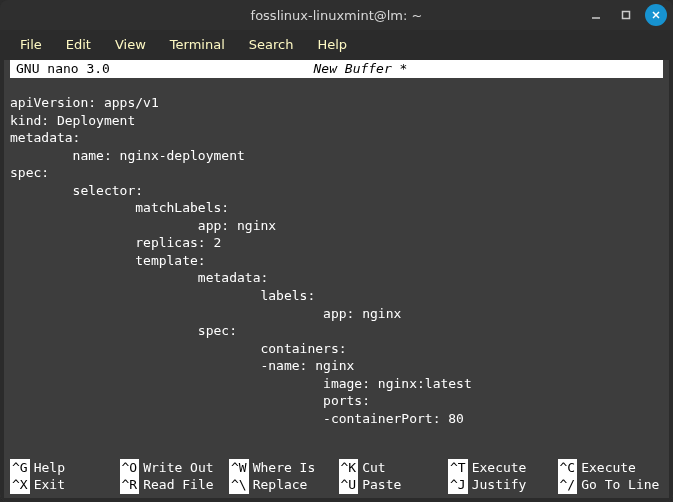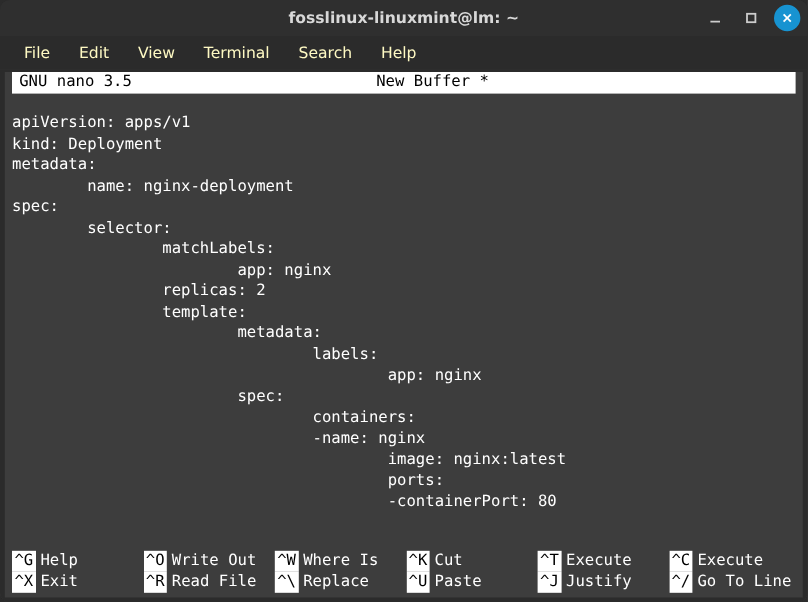--- a/index.html
+++ b/index.html
@@ -24,21 +24,21 @@
       background: #2f2f2f;
       height: 30px;
       display: flex;
       align-items: center;
       justify-content: center;
       position: relative;
       color: #d8d8d8;
       font-family: "DejaVu Sans", sans-serif;
     }
     .titlebar-title {
-      font-weight: bold;
+      font-weight: normal;
       font-size: 13px;
     }
     .window-controls {
       position: absolute;
       right: 6px;
       top: 4px;
       display: flex;
       gap: 8px;
       align-items: center;
     }
@@ -89,21 +89,21 @@
     }
     .nano-header {
       background: #fff;
       color: #000;
       display: flex;
       padding: 0 2px;
       height: 18px;
       align-items: center;
     }
     .nano-header-left { flex: 0 0 auto; padding-left: 4px; }
-    .nano-header-center { flex: 1; text-align: center; }
+    .nano-header-center { flex: 1; text-align: center; font-style: italic; }
     .nano-header-right { flex: 0 0 50px; }
     .editor {
       flex: 1;
       white-space: pre;
       color: #fff;
       padding-top: 16px;
     }
     .nano-footer {
       display: grid;
       grid-template-columns: repeat(6, 1fr);
@@ -157,21 +157,21 @@
     <span class="menu-item">Edit</span>
     <span class="menu-item">View</span>
     <span class="menu-item">Terminal</span>
     <span class="menu-item">Search</span>
     <span class="menu-item">Help</span>
   </div>
 
   <div class="terminal">
 
     <div class="nano-header">
-      <span class="nano-header-left">GNU nano 3.5</span>
+      <span class="nano-header-left">GNU nano 3.0</span>
       <span class="nano-header-center">New Buffer *</span>
       <span class="nano-header-right"></span>
     </div>
 
     <div class="editor">apiVersion: apps/v1
 kind: Deployment
 metadata:
         name: nginx-deployment
 spec:
         selector:

